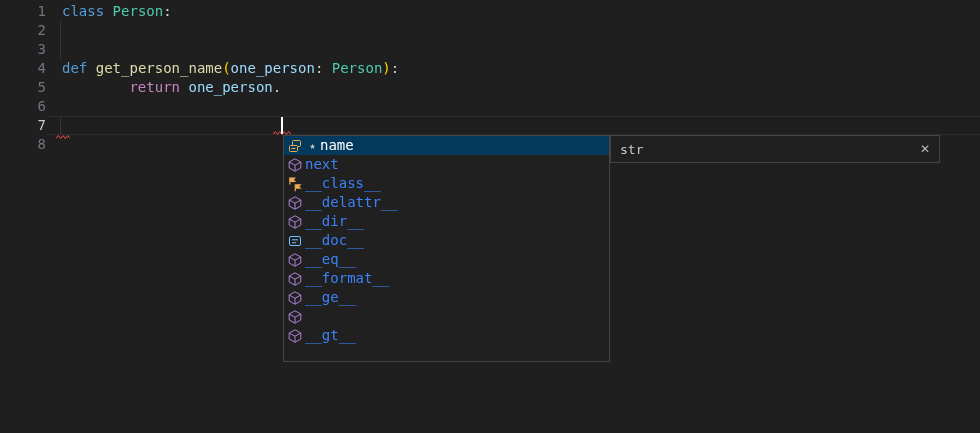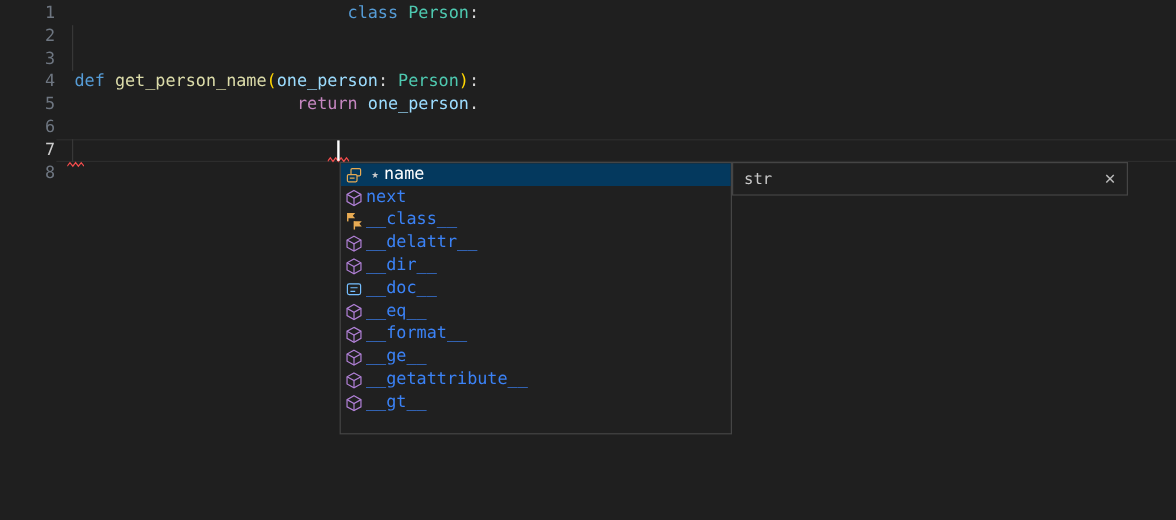--- a/index.html
+++ b/index.html
@@ -10,22 +10,22 @@
   .cur-line.top{top:116px;} .cur-line.bottom{top:134px;}
   
   .indent-guide{position:absolute;width:1px;background:#373737;}
   .ig1{left:60px;top:21px;height:38px;} .ig2{left:60px;top:116px;height:19px;}
   
   .gutter{position:absolute;left:0;top:2px;width:46px;}
   .gutter .ln{height:19px;text-align:right;color:#6e7681;}
   .gutter .ln.active{color:#cccccc;}
   
   .code{position:absolute;left:62px;top:2px;}
-  .code .cl{height:19px;white-space:pre;color:#d4d4d4;text-align:right;}
-  .tk-kw{color:#569cd6;} .tk-ctl{color:#c586c0;margin-left:44px;} .tk-cls{color:#4ec9b0;}
+  .code .cl{height:19px;white-space:pre;color:#d4d4d4;}
+  .tk-kw{color:#569cd6;} .tk-ctl{color:#c586c0;} .tk-cls{color:#4ec9b0;}
   .tk-fn{color:#dcdcaa;} .tk-var{color:#9cdcfe;} .tk-pun{color:#d4d4d4;} .tk-br{color:#ffd602;}
   
   .cursor{position:absolute;left:281px;top:117px;width:2px;height:17px;background:#ffffff;}
   
   .squiggle{position:absolute;}
   .sq1{left:56px;top:134px;} .sq2{left:273px;top:130px;}
   
   .suggest{position:absolute;left:283px;top:135px;width:327px;height:227px;background:#202020;
            border:1px solid #454545;box-sizing:border-box;overflow:hidden;}
   .sgg-row{height:19px;display:flex;align-items:center;padding-left:3px;color:#3b82f6;cursor:pointer;}
@@ -188,21 +188,20 @@
       <div class="sgg-row">
         <span class="sgg-icon">
           <svg viewBox="0 0 16 16">
             <g fill="none" stroke="#b180d7">
               <path d="M8 1.8 L13.8 5 V11 L8 14.2 L2.2 11 V5 Z"></path>
               <path d="M2.2 5 L8 8.2 L13.8 5"></path>
               <path d="M8 8.2 V14.2"></path>
             </g>
           </svg>
         </span>
-        <span class="sgg-label">__getattribute__</span>
       </div>
       <div class="sgg-row">
         <span class="sgg-icon">
           <svg viewBox="0 0 16 16">
             <g fill="none" stroke="#b180d7">
               <path d="M8 1.8 L13.8 5 V11 L8 14.2 L2.2 11 V5 Z"></path>
               <path d="M2.2 5 L8 8.2 L13.8 5"></path>
               <path d="M8 8.2 V14.2"></path>
             </g>
           </svg>

